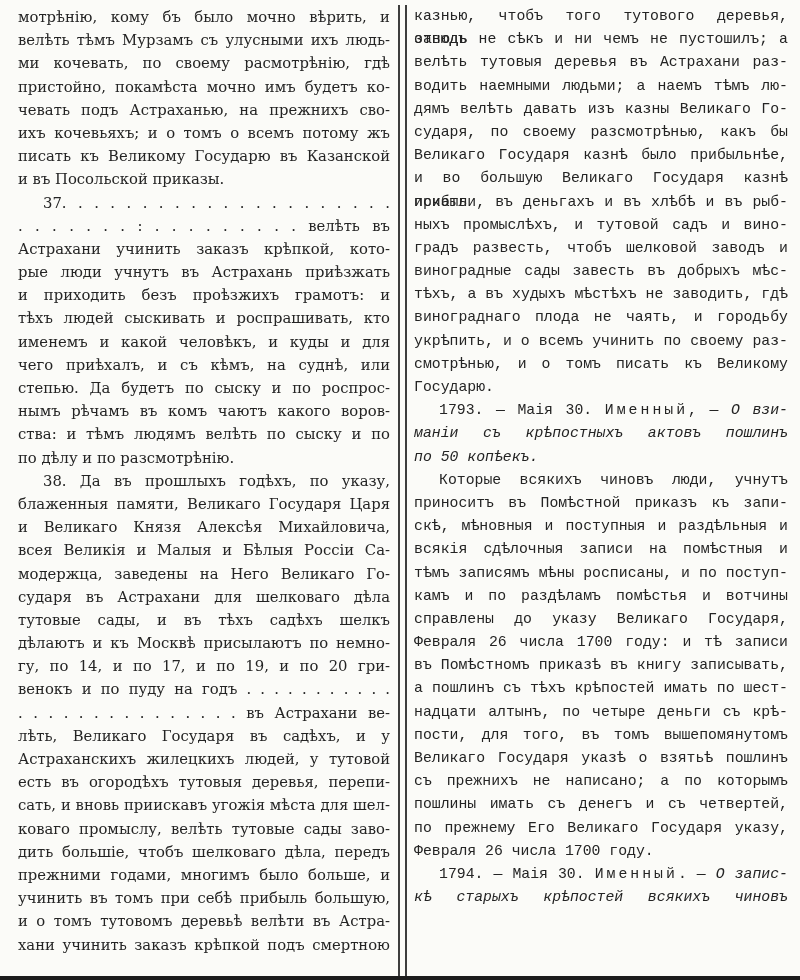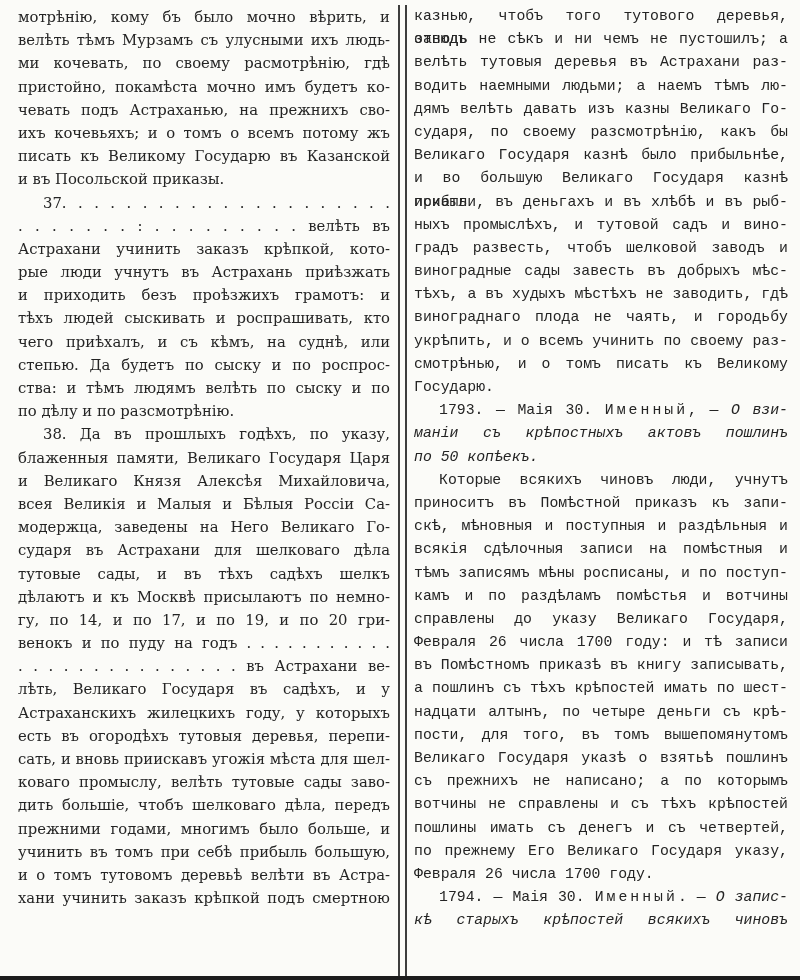--- a/index.html
+++ b/index.html
@@ -58,54 +58,56 @@
       <div class="line"><span>чевать подъ Астраханью, на прежнихъ сво-</span></div>
       <div class="line"><span>ихъ кочевьяхъ; и о томъ о всемъ потому жъ</span></div>
       <div class="line"><span>писать къ Великому Государю въ Казанской</span></div>
       <div class="line end"><span>и въ Посольской приказы.</span></div>
       <div class="line indent"><span>37. . . . . . . . . . . . . . . . . . . . .</span></div>
       <div class="line"><span>. . . . . . . : . . . . . . . . . велѣть въ</span></div>
       <div class="line"><span>Астрахани учинить заказъ крѣпкой, кото-</span></div>
       <div class="line"><span>рые люди учнутъ въ Астрахань приѣзжать</span></div>
       <div class="line"><span>и приходить безъ проѣзжихъ грамотъ: и</span></div>
       <div class="line"><span>тѣхъ людей сыскивать и роспрашивать, кто</span></div>
+      <div class="line"><span>именемъ и какой человѣкъ, и куды и для</span></div>
       <div class="line"><span>чего приѣхалъ, и съ кѣмъ, на суднѣ, или</span></div>
       <div class="line"><span>степью. Да будетъ по сыску и по роспрос-</span></div>
+      <div class="line"><span>нымъ рѣчамъ въ комъ чаютъ какого воров-</span></div>
       <div class="line"><span>ства: и тѣмъ людямъ велѣть по сыску и по</span></div>
       <div class="line end"><span>по дѣлу и по разсмотрѣнію.</span></div>
       <div class="line indent"><span>38. Да въ прошлыхъ годѣхъ, по указу,</span></div>
       <div class="line"><span>блаженныя памяти, Великаго Государя Царя</span></div>
       <div class="line"><span>и Великаго Князя Алексѣя Михайловича,</span></div>
       <div class="line"><span>всея Великія и Малыя и Бѣлыя Россіи Са-</span></div>
       <div class="line"><span>модержца, заведены на Него Великаго Го-</span></div>
       <div class="line"><span>сударя въ Астрахани для шелковаго дѣла</span></div>
       <div class="line"><span>тутовые сады, и въ тѣхъ садѣхъ шелкъ</span></div>
       <div class="line"><span>дѣлаютъ и къ Москвѣ присылаютъ по немно-</span></div>
       <div class="line"><span>гу, по 14, и по 17, и по 19, и по 20 гри-</span></div>
       <div class="line"><span>венокъ и по пуду на годъ . . . . . . . . . . .</span></div>
       <div class="line"><span>. . . . . . . . . . . . . . . въ Астрахани ве-</span></div>
       <div class="line"><span>лѣть, Великаго Государя въ садѣхъ, и у</span></div>
-      <div class="line"><span>Астраханскихъ жилецкихъ году, у которыхъ</span></div>
+      <div class="line"><span>Астраханскихъ жилецкихъ людей, у тутовой</span></div>
       <div class="line"><span>есть въ огородѣхъ тутовыя деревья, перепи-</span></div>
       <div class="line"><span>сать, и вновь приискавъ угожія мѣста для шел-</span></div>
       <div class="line"><span>коваго промыслу, велѣть тутовые сады заво-</span></div>
       <div class="line"><span>дить большіе, чтобъ шелковаго дѣла, передъ</span></div>
       <div class="line"><span>прежними годами, многимъ было больше, и</span></div>
       <div class="line"><span>учинить въ томъ при себѣ прибыль большую,</span></div>
       <div class="line"><span>и о томъ тутовомъ деревьѣ велѣти въ Астра-</span></div>
       <div class="line"><span>хани учинить заказъ крѣпкой подъ смертною</span></div>
     </div>
   <div class="divider"></div>
   <div class="col right">
       <div class="line"><span>казнью, чтобъ того тутового деревья, отнюдь</span></div>
       <div class="line"><span>заводъ не сѣкъ и ни чемъ не пустошилъ; а</span></div>
       <div class="line"><span>велѣть тутовыя деревья въ Астрахани раз-</span></div>
       <div class="line"><span>водить наемными людьми; а наемъ тѣмъ лю-</span></div>
       <div class="line"><span>дямъ велѣть давать изъ казны Великаго Го-</span></div>
-      <div class="line"><span>сударя, по своему разсмотрѣнію, какъ бы</span></div>
+      <div class="line"><span>сударя, по своему разсмотрѣнью, какъ бы</span></div>
       <div class="line"><span>Великаго Государя казнѣ было прибыльнѣе,</span></div>
       <div class="line"><span>и во большую Великаго Государя казнѣ искать</span></div>
       <div class="line"><span>прибыли, въ деньгахъ и въ хлѣбѣ и въ рыб-</span></div>
       <div class="line"><span>ныхъ промыслѣхъ, и тутовой садъ и вино-</span></div>
       <div class="line"><span>градъ развесть, чтобъ шелковой заводъ и</span></div>
       <div class="line"><span>виноградные сады завесть въ добрыхъ мѣс-</span></div>
       <div class="line"><span>тѣхъ, а въ худыхъ мѣстѣхъ не заводить, гдѣ</span></div>
       <div class="line"><span>винограднаго плода не чаять, и городьбу</span></div>
       <div class="line"><span>укрѣпить, и о всемъ учинить по своему раз-</span></div>
       <div class="line"><span>смотрѣнью, и о томъ писать къ Великому</span></div>
@@ -120,21 +122,20 @@
       <div class="line"><span>тѣмъ записямъ мѣны росписаны, и по поступ-</span></div>
       <div class="line"><span>камъ и по раздѣламъ помѣстья и вотчины</span></div>
       <div class="line"><span>справлены до указу Великаго Государя,</span></div>
       <div class="line"><span>Февраля 26 числа 1700 году: и тѣ записи</span></div>
       <div class="line"><span>въ Помѣстномъ приказѣ въ книгу записывать,</span></div>
       <div class="line"><span>а пошлинъ съ тѣхъ крѣпостей имать по шест-</span></div>
       <div class="line"><span>надцати алтынъ, по четыре деньги съ крѣ-</span></div>
       <div class="line"><span>пости, для того, въ томъ вышепомянутомъ</span></div>
       <div class="line"><span>Великаго Государя указѣ о взятьѣ пошлинъ</span></div>
       <div class="line"><span>съ прежнихъ не написано; а по которымъ</span></div>
-      <div class="line"><span>вотчины не справлены и съ тѣхъ крѣпостей</span></div>
       <div class="line"><span>пошлины имать съ денегъ и съ четвертей,</span></div>
       <div class="line"><span>по прежнему Его Великаго Государя указу,</span></div>
       <div class="line end"><span>Февраля 26 числа 1700 году.</span></div>
       <div class="line indent"><span>1794. — Маія 30. </span><span class="sp">Именный</span><span>. — </span><span class="it">О запис-</span></div>
       <div class="line"><span class="it">кѣ старыхъ крѣпостей всякихъ чиновъ</span></div>
     </div>
 </div>
 <div class="bottom-edge"></div>
 
 </body></html>

